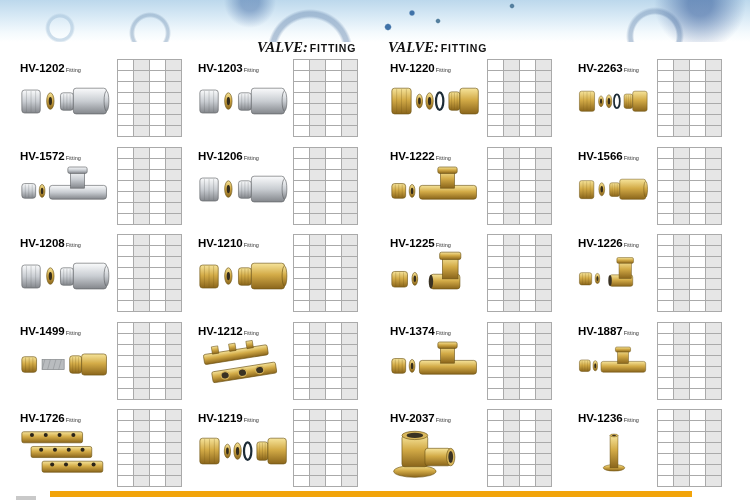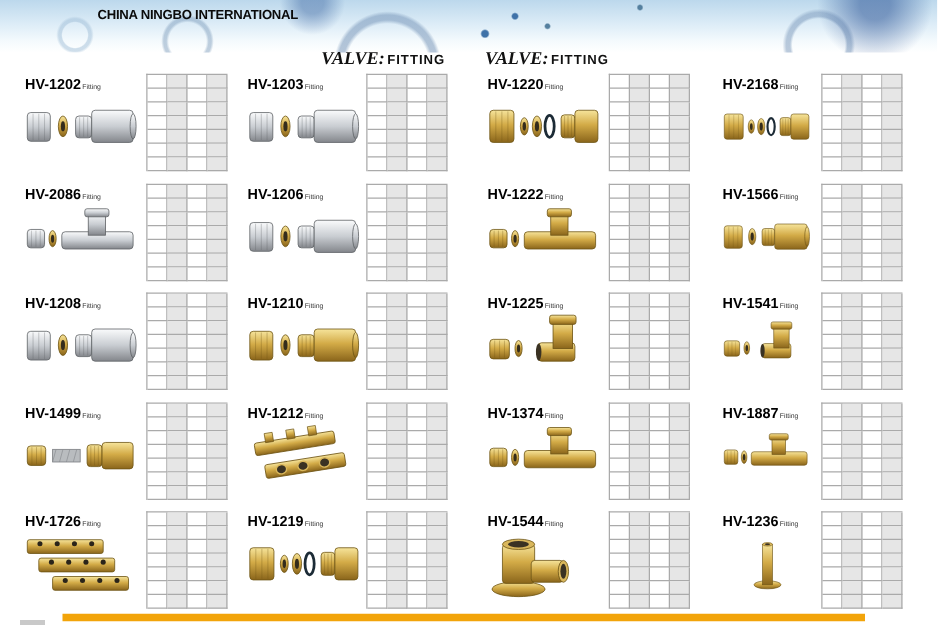--- a/index.html
+++ b/index.html
@@ -63,21 +63,20 @@
         <stop offset="0.5" stop-color="#c9cdd2"></stop>
         <stop offset="1" stop-color="#83868b"></stop>
     </linearGradient>
   </defs>
 </svg>
 
 <div class="page">
 
   <div class="banner">
     <div class="company">
-      <div>CHINA NINGBO INTERNATIONAL</div>
     </div>
   </div>
 
   <div class="heading h-left"><span class="brand">VALVE:</span><span class="hlabel">FITTING</span></div>
   <div class="heading h-right"><span class="brand">VALVE:</span><span class="hlabel">FITTING</span></div>
 
   <div id="product-grid">
       <section class="cell" style="left: 20px; top: 57px; width: 162px;">
         <div class="model-row"><span class="model">HV-1202</span><span class="suffix">Fitting</span></div>
         <div class="art" style="width:92px"><svg viewBox="0 0 100 60" width="92" height="60" preserveAspectRatio="xMinYMid meet" aria-hidden="true">
@@ -215,21 +214,21 @@
           <div class="c sh"></div>
           <div class="c"></div>
           <div class="c sh"></div>
           <div class="c"></div>
           <div class="c sh"></div>
           <div class="c"></div>
           <div class="c sh"></div>
         </div>
       </section>
       <section class="cell" style="left: 578px; top: 57px; width: 144px;">
-        <div class="model-row"><span class="model">HV-2168</span><span class="suffix">Fitting</span></div>
+        <div class="model-row"><span class="model">HV-2263</span><span class="suffix">Fitting</span></div>
         <div class="art" style="width:72px"><svg viewBox="0 0 100 60" width="72" height="60" preserveAspectRatio="xMinYMid meet" aria-hidden="true">
             <rect x="2" y="15" width="21" height="28" rx="3" fill="url(#gB)" stroke="#6e5414" stroke-width="0.7"></rect>
             <line x1="7.25" y1="16" x2="7.25" y2="42" stroke="#6e5414" stroke-width="0.5" opacity="0.55"></line>
             <line x1="12.5" y1="16" x2="12.5" y2="42" stroke="#6e5414" stroke-width="0.5" opacity="0.55"></line>
             <line x1="17.75" y1="16" x2="17.75" y2="42" stroke="#6e5414" stroke-width="0.5" opacity="0.55"></line>
             <ellipse cx="32" cy="29" rx="3.4" ry="7.5" fill="url(#gB)" stroke="#6e5414" stroke-width="0.7"></ellipse>
             <ellipse cx="32" cy="29" rx="1.5" ry="3.8" fill="#342c1c"></ellipse>
             <ellipse cx="43" cy="29" rx="4.0" ry="9" fill="url(#gB)" stroke="#6e5414" stroke-width="0.7"></ellipse>
             <ellipse cx="43" cy="29" rx="1.8" ry="4.5" fill="#342c1c"></ellipse>
             <ellipse cx="54" cy="29" rx="4.0" ry="9.5" fill="none" stroke="#1c2b36" stroke-width="2.4"></ellipse>
@@ -264,21 +263,21 @@
           <div class="c sh"></div>
           <div class="c"></div>
           <div class="c sh"></div>
           <div class="c"></div>
           <div class="c sh"></div>
           <div class="c"></div>
           <div class="c sh"></div>
         </div>
       </section>
       <section class="cell" style="left: 20px; top: 145px; width: 162px;">
-        <div class="model-row"><span class="model">HV-2086</span><span class="suffix">Fitting</span></div>
+        <div class="model-row"><span class="model">HV-1572</span><span class="suffix">Fitting</span></div>
         <div class="art" style="width:92px"><svg viewBox="0 0 100 60" width="92" height="60" preserveAspectRatio="xMinYMid meet" aria-hidden="true">
             <rect x="2" y="23" width="15" height="16" rx="3" fill="url(#gC)" stroke="#5f6266" stroke-width="0.7"></rect>
             <line x1="5.75" y1="24" x2="5.75" y2="38" stroke="#5f6266" stroke-width="0.5" opacity="0.55"></line>
             <line x1="9.5" y1="24" x2="9.5" y2="38" stroke="#5f6266" stroke-width="0.5" opacity="0.55"></line>
             <line x1="13.25" y1="24" x2="13.25" y2="38" stroke="#5f6266" stroke-width="0.5" opacity="0.55"></line>
             <ellipse cx="24" cy="31" rx="3.1" ry="7" fill="url(#gB)" stroke="#6e5414" stroke-width="0.7"></ellipse>
             <ellipse cx="24" cy="31" rx="1.4" ry="3.5" fill="#342c1c"></ellipse>
             <rect x="32" y="25" width="62" height="15" rx="3" fill="url(#gC)" stroke="#5f6266" stroke-width="0.7"></rect>
             <rect x="55" y="9" width="15" height="19" fill="url(#gC)" stroke="#5f6266" stroke-width="0.7"></rect>
             <rect x="52" y="5" width="21" height="7" rx="2" fill="url(#gC)" stroke="#5f6266" stroke-width="0.7"></rect>
@@ -585,21 +584,21 @@
           <div class="c sh"></div>
           <div class="c"></div>
           <div class="c sh"></div>
           <div class="c"></div>
           <div class="c sh"></div>
           <div class="c"></div>
           <div class="c sh"></div>
         </div>
       </section>
       <section class="cell" style="left: 578px; top: 232px; width: 144px;">
-        <div class="model-row"><span class="model">HV-1541</span><span class="suffix">Fitting</span></div>
+        <div class="model-row"><span class="model">HV-1226</span><span class="suffix">Fitting</span></div>
         <div class="art" style="width:72px"><svg viewBox="0 0 100 60" width="72" height="60" preserveAspectRatio="xMinYMid meet" aria-hidden="true">
             <rect x="2" y="24" width="17" height="17" rx="3" fill="url(#gB)" stroke="#6e5414" stroke-width="0.7"></rect>
             <line x1="6.25" y1="25" x2="6.25" y2="40" stroke="#6e5414" stroke-width="0.5" opacity="0.55"></line>
             <line x1="10.5" y1="25" x2="10.5" y2="40" stroke="#6e5414" stroke-width="0.5" opacity="0.55"></line>
             <line x1="14.75" y1="25" x2="14.75" y2="40" stroke="#6e5414" stroke-width="0.5" opacity="0.55"></line>
             <ellipse cx="27" cy="32" rx="3.1" ry="7" fill="url(#gB)" stroke="#6e5414" stroke-width="0.7"></ellipse>
             <ellipse cx="27" cy="32" rx="1.4" ry="3.5" fill="#342c1c"></ellipse>
             <rect x="44" y="27" width="32" height="16" rx="3" fill="url(#gB)" stroke="#6e5414" stroke-width="0.7"></rect>
             <rect x="57" y="8" width="17" height="24" fill="url(#gB)" stroke="#6e5414" stroke-width="0.7"></rect>
             <rect x="54" y="3" width="23" height="8" rx="2" fill="url(#gB)" stroke="#6e5414" stroke-width="0.7"></rect>
@@ -911,21 +910,21 @@
           <div class="c sh"></div>
           <div class="c"></div>
           <div class="c sh"></div>
           <div class="c"></div>
           <div class="c sh"></div>
           <div class="c"></div>
           <div class="c sh"></div>
         </div>
       </section>
       <section class="cell" style="left: 390px; top: 407px; width: 162px;">
-        <div class="model-row"><span class="model">HV-1544</span><span class="suffix">Fitting</span></div>
+        <div class="model-row"><span class="model">HV-2037</span><span class="suffix">Fitting</span></div>
         <div class="art" style="width:92px"><svg viewBox="0 0 100 60" width="92" height="60" preserveAspectRatio="xMinYMid meet" aria-hidden="true">
             <ellipse cx="27" cy="51" rx="23" ry="6.5" fill="url(#gB)" stroke="#6e5414" stroke-width="0.7"></ellipse>
             <rect x="13" y="12" width="28" height="34" rx="3" fill="url(#gB)" stroke="#6e5414" stroke-width="0.7"></rect>
             <ellipse cx="27" cy="12" rx="14" ry="4.5" fill="#d9b75c" stroke="#6e5414" stroke-width="0.7"></ellipse>
             <ellipse cx="27" cy="12" rx="9" ry="2.8" fill="#3a3223"></ellipse>
             <rect x="38" y="26" width="28" height="19" rx="3" fill="url(#gB)" stroke="#6e5414" stroke-width="0.7"></rect>
             <ellipse cx="66" cy="35.5" rx="4.5" ry="9.5" fill="#d9b75c" stroke="#6e5414" stroke-width="0.7"></ellipse>
             <ellipse cx="66" cy="35.5" rx="2.6" ry="6.5" fill="#3a3223"></ellipse>
           </svg></div>
         <div class="spec">

